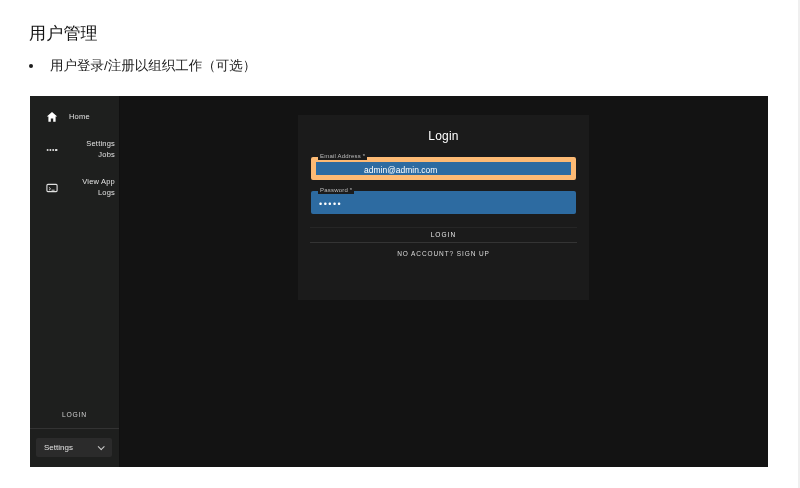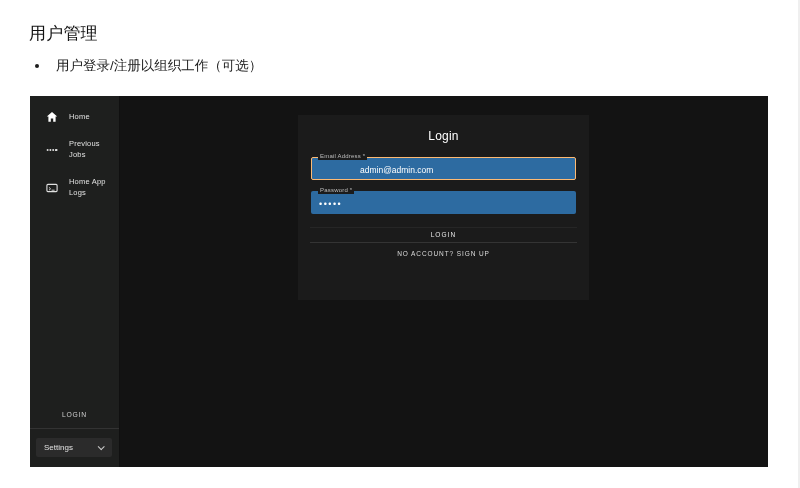--- a/index.html
+++ b/index.html
@@ -12,21 +12,21 @@
     overflow: hidden;
   }
 
   
   .doc-title {
     position: absolute; left: 29px; top: 22px;
     margin: 0; font-size: 17px; font-weight: 400; color: #111;
     letter-spacing: 0.2px;
   }
   .doc-list {
-    position: absolute; left: 36px; top: 56px;
+    position: absolute; left: 30px; top: 56px;
     margin: 0; padding-left: 14px;
   }
   .doc-list li {
     font-size: 13.5px; color: #1c1c1c; line-height: 20px;
     padding-left: 6px;
   }
   .page-scroll-edge {
     position: absolute; right: 0; top: 0; bottom: 0; width: 2px;
     background: #efefef;
   }
@@ -38,21 +38,21 @@
     background: #131313;
   }
 
   
   .sidebar {
     position: absolute; left: 0; top: 0; bottom: 0; width: 90px;
     background: #1e1f1e;
     display: flex; flex-direction: column;
     border-right: 1px solid #101010;
   }
-  .nav { padding-top: 7px; }
+  .nav { padding-top: 7px; text-align: right; }
   .nav-item {
     display: flex; align-items: center;
     padding: 8px 4px 8px 16px; gap: 11px;
     cursor: pointer;
   }
   .nav-icon { width: 12px; height: 12px; flex: 0 0 12px; display:block; }
   .nav-label {
     font-size: 7.5px; line-height: 1.45; color: #e2e2e2;
     letter-spacing: 0.2px;
   }
@@ -96,21 +96,21 @@
     font-size: 6px; color: #bdbdbd; letter-spacing: 0.2px;
     background: #1b1b1b; padding: 0 2px; line-height: 7px;
   }
   .text-input {
     display: block; width: 100%; height: 23px;
     background: #2d6ba1; color: #ffffff;
     font-size: 8.5px; font-family: inherit;
     padding: 3px 0 0 8px; border-radius: 2px;
     outline: none;
   }
-  .text-input.email { border: 1px solid #fdba74; padding-left: 48px; }
+  .text-input.email { border: 5px solid #fdba74; padding-left: 48px; }
   .text-input.password { border: none; letter-spacing: 1.5px; font-size: 9px; }
   .login-button {
     display: block; width: calc(100% - 24px);
     margin: 13px 12px 0 12px; padding: 3px 0 4px 0;
     background: transparent;
     border: none; border-top: 1px solid #262626; border-bottom: 1px solid #343434;
     color: #e8e8e8; font-size: 6.5px; letter-spacing: 1.1px;
     font-family: inherit; text-align: center; cursor: pointer;
   }
   .signup-link {
@@ -140,31 +140,31 @@
         <span class="nav-label">Home</span>
       </div>
 
       <div class="nav-item">
         <svg class="nav-icon" viewBox="0 0 12 12">
           <circle cx="1.6" cy="6" r="1" fill="#dddddd"></circle>
           <circle cx="4.4" cy="6" r="1" fill="#dddddd"></circle>
           <circle cx="7.2" cy="6" r="1" fill="#dddddd"></circle>
           <rect x="9" y="5.1" width="2.4" height="1.8" rx="0.5" fill="#dddddd"></rect>
         </svg>
-        <span class="nav-label">Previous Jobs</span>
+        <span class="nav-label">Settings Jobs</span>
       </div>
 
 
       <div class="nav-item">
         <svg class="nav-icon" viewBox="0 0 12 12">
           <rect x="0.9" y="2.4" width="10.2" height="7.2" rx="1" fill="none" stroke="#e0e0e0" stroke-width="1.1"></rect>
           <path d="M3 5.4 L4.6 6.8 L3 8.2" fill="none" stroke="#e0e0e0" stroke-width="0.9"></path>
           <line x1="5.6" y1="8.2" x2="8.6" y2="8.2" stroke="#e0e0e0" stroke-width="0.9"></line>
         </svg>
-        <span class="nav-label">Home App Logs</span>
+        <span class="nav-label">View App Logs</span>
       </div>
 
     </nav>
 
     <div class="sidebar-spacer"></div>
 
     <div class="sidebar-login">LOGIN</div>
 
     <hr class="sidebar-divider">
 

